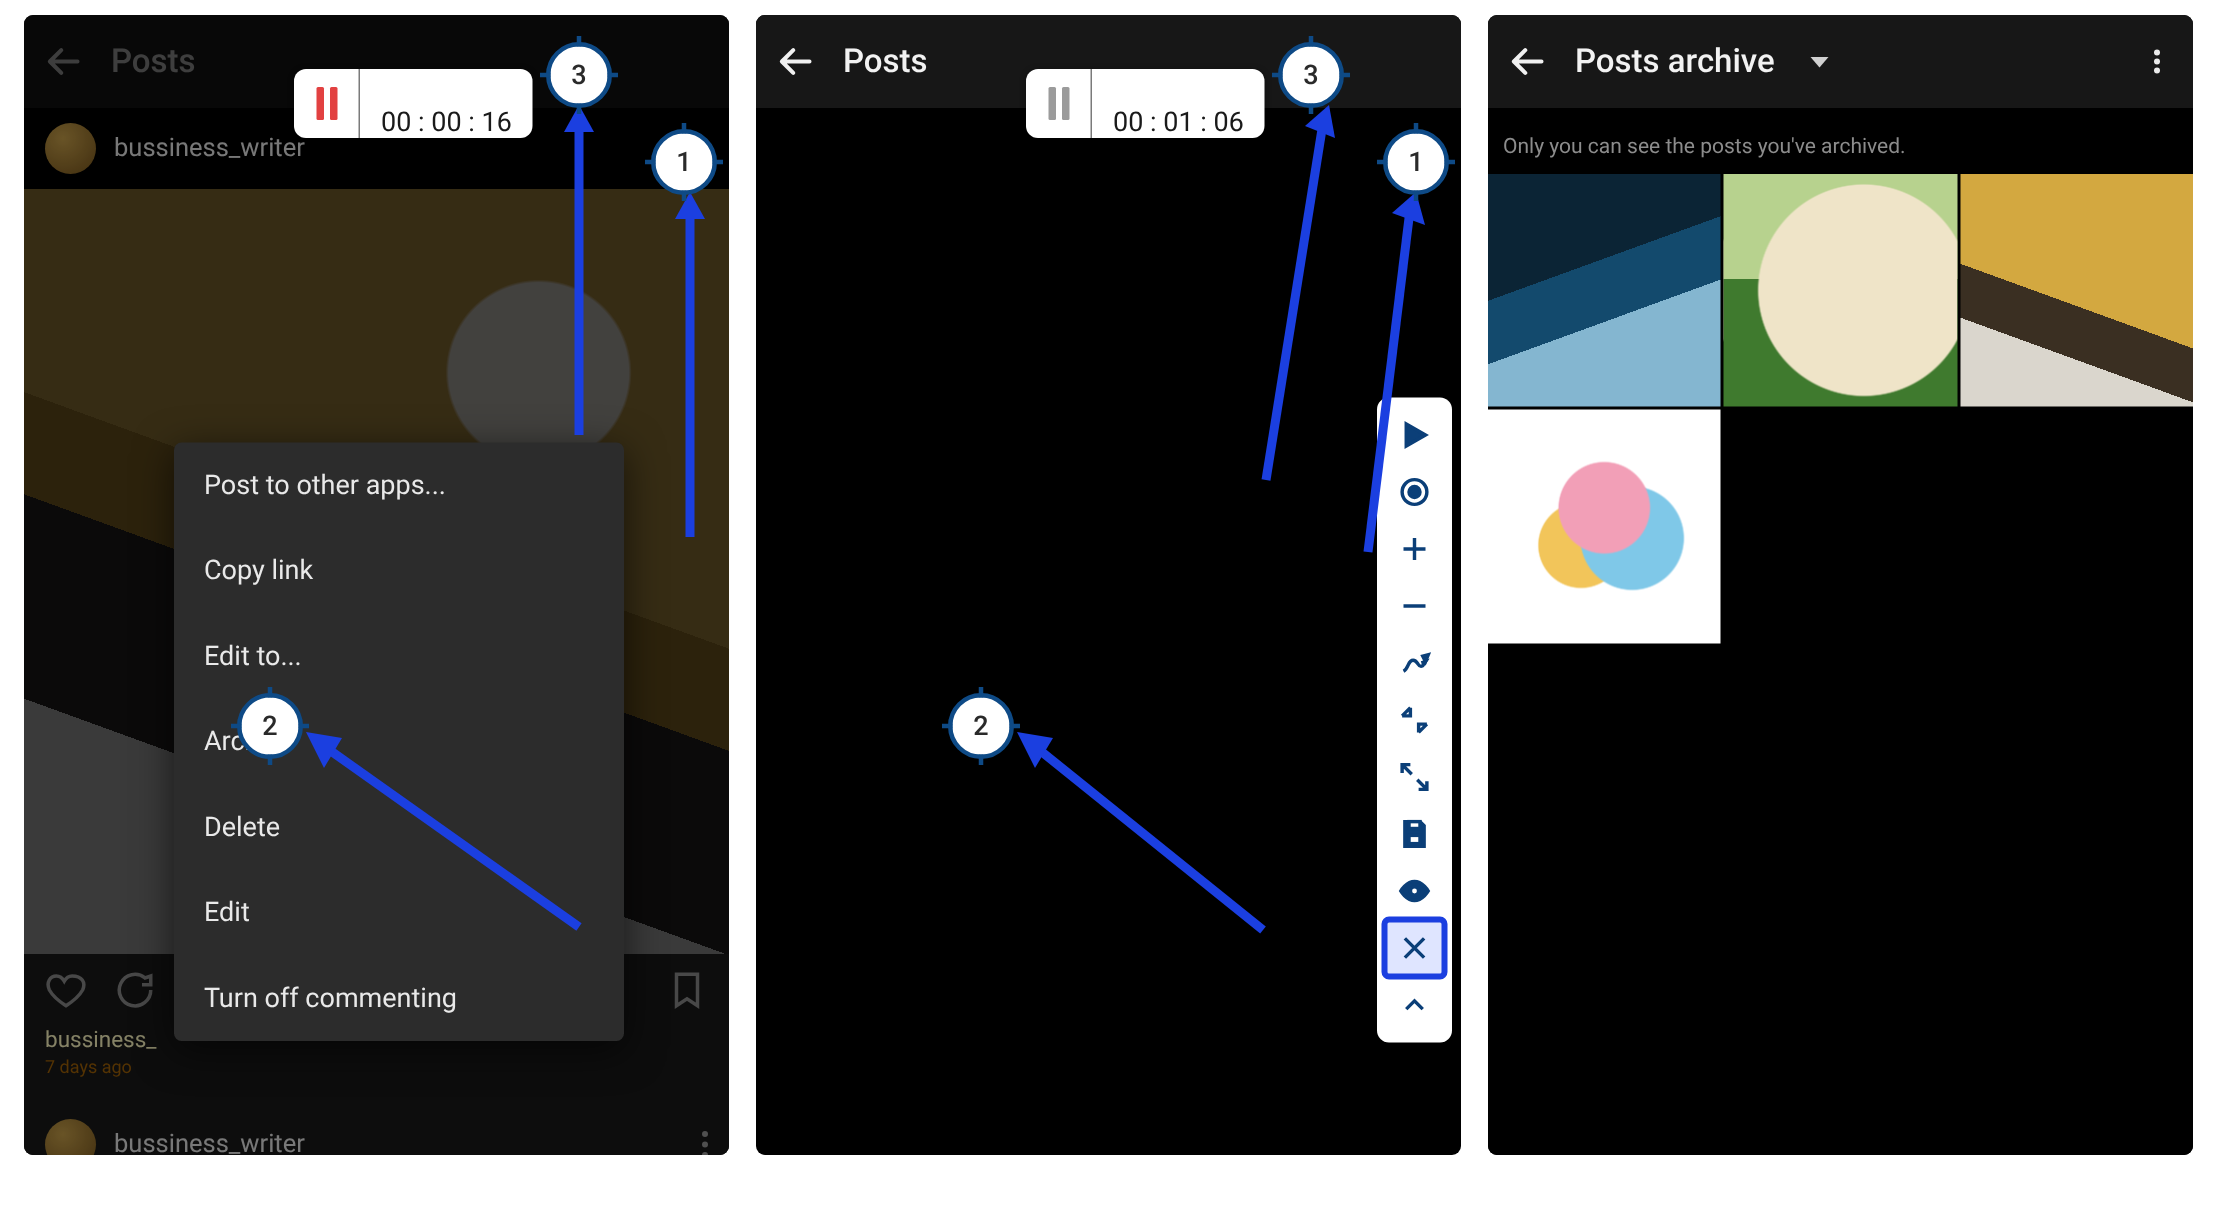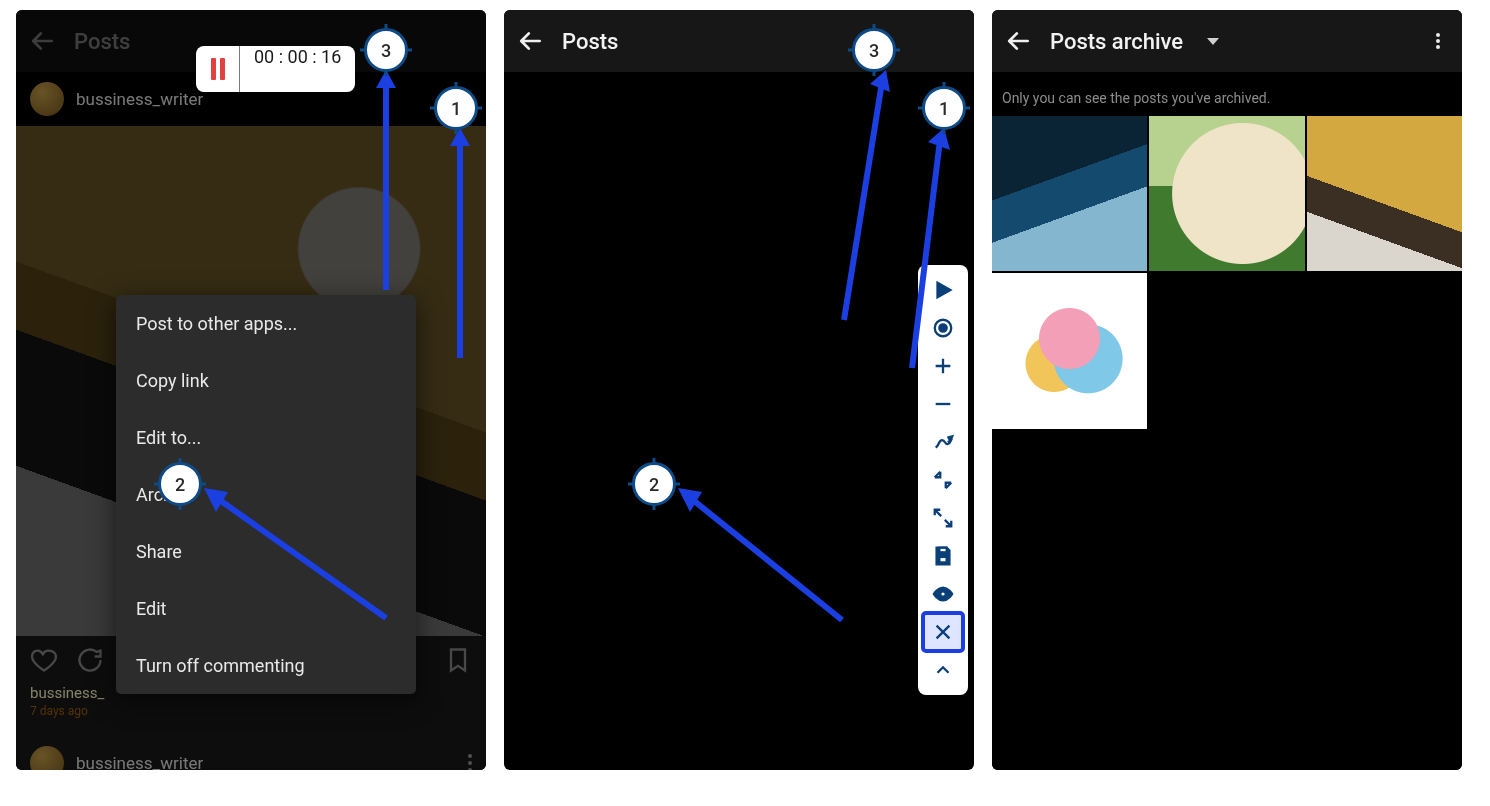--- a/index.html
+++ b/index.html
@@ -64,21 +64,21 @@
   }
   
   .dim .hdr .back, .dim .hdr .title, .dim .hdr { opacity:.65; }
   
   .timer {
     position:absolute;
     top:36px; left:180px;
     height:46px;
     border-radius:8px;
     background:#fff;
-    display:flex; align-items:flex-start;
+    display:flex; align-items:flex-end;
     box-shadow:0 1px 4px rgba(0,0,0,.35);
     z-index:30;
     overflow:hidden;
   }
   .timer .btn{
     width:44px; height:100%;
     display:flex;align-items:center;justify-content:center;
     border-right:1px solid #7a7a7a;
   }
   .timer .btn.pause span{
@@ -239,21 +239,21 @@
     </div>
   </div>
 
   <div class="dim-overlay"></div>
 
   <div class="ctxmenu">
     <div class="item">Post to other apps...</div>
     <div class="item">Copy link</div>
     <div class="item">Edit to...</div>
     <div class="item">Archive</div>
-    <div class="item">Share</div>
+    <div class="item">Delete</div>
     <div class="item">Edit</div>
     <div class="item">Turn off commenting</div>
   </div>
 
   <div class="timer">
     <div class="btn pause">
         <span></span>
         <span></span>
       </div>
     <div class="time">00 : 00 : 16</div>
@@ -360,20 +360,27 @@
           <path d="M5 5l14 14M19 5L5 19"></path>
         </svg>
       </div>
     <div class="tbtn">
         <svg viewBox="0 0 24 24">
           <path d="M6 15l6-6 6 6"></path>
         </svg>
       </div>
   </div>
 
+  <div class="timer">
+    <div class="btn paused">
+        <span></span>
+        <span></span>
+      </div>
+    <div class="time">00 : 01 : 06</div>
+  </div>
 
   <div class="marker" style="top:18px; right:78px;">
     <span>3</span>
     <span class="tick t"></span>
       <span class="tick b"></span>
       <span class="tick l"></span>
       <span class="tick r"></span>
   </div>
   <div class="marker" style="top:76px; right:8px;">
     <span>1</span>

